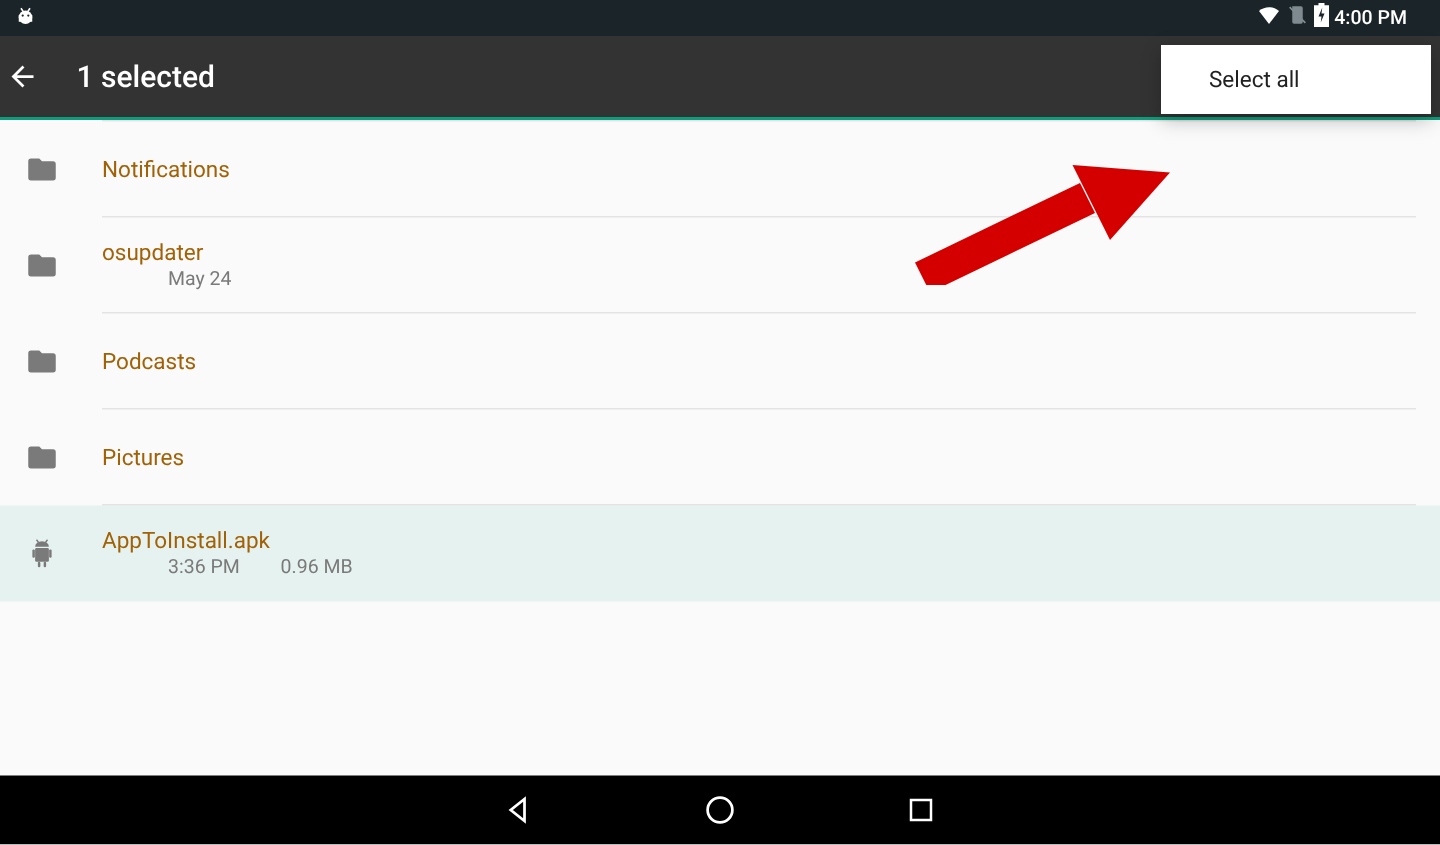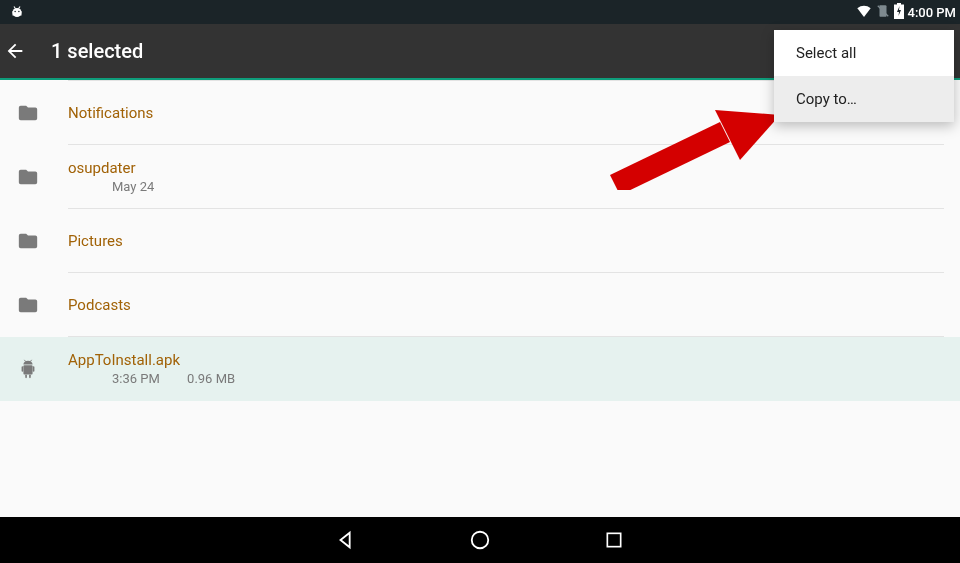--- a/index.html
+++ b/index.html
@@ -10,21 +10,21 @@
     background: #fafafa;
     overflow: hidden;
     position: relative;
   }
   .status-bar {
     height: 24px;
     background: #1b2428;
     display: flex;
     align-items: center;
     justify-content: space-between;
-    padding: 0 4px 0 8px;
+    padding: 0 22px 0 8px;
     color: #fff;
     font-size: 13px;
   }
   .status-left { display: flex; align-items: center; }
   .status-right { display: flex; align-items: center; gap: 4px; }
   .app-bar {
     height: 56px;
     background: #333333;
     display: flex;
     align-items: center;
@@ -75,21 +75,21 @@
   .menu {
     position: absolute;
     top: 30px;
     right: 6px;
     width: 180px;
     background: #ffffff;
     box-shadow: 0 4px 12px rgba(0,0,0,0.25);
     z-index: 50;
   }
   .menu-item {
-    padding: 14px 22px;
+    padding: 14px 32px;
     font-size: 15px;
     color: #212121;
     cursor: pointer;
   }
   .menu-item.highlight { background: #ededed; }
   .arrow {
     position: absolute;
     top: 110px;
     left: 610px;
     width: 170px;
@@ -198,34 +198,34 @@
   </div>
 
   <div class="row">
     <span class="row-icon">
       <svg width="22" height="22" viewBox="0 0 24 24">
           <path fill="#7a7a7a" d="M10 4H4a2 2 0 0 0-2 2v12a2 2 0 0 0 2 2h16a2 2 0 0 0 2-2V8a2 2 0 0 0-2-2h-8l-2-2z"></path>
         </svg>
     </span>
     <div class="row-inner">
       <div class="row-texts">
+        <div class="row-name">Podcasts</div>
+      </div>
+    </div>
+  </div>
+
+  <div class="row">
+    <span class="row-icon">
+      <svg width="22" height="22" viewBox="0 0 24 24">
+          <path fill="#7a7a7a" d="M10 4H4a2 2 0 0 0-2 2v12a2 2 0 0 0 2 2h16a2 2 0 0 0 2-2V8a2 2 0 0 0-2-2h-8l-2-2z"></path>
+        </svg>
+    </span>
+    <div class="row-inner">
+      <div class="row-texts">
         <div class="row-name">Pictures</div>
-      </div>
-    </div>
-  </div>
-
-  <div class="row">
-    <span class="row-icon">
-      <svg width="22" height="22" viewBox="0 0 24 24">
-          <path fill="#7a7a7a" d="M10 4H4a2 2 0 0 0-2 2v12a2 2 0 0 0 2 2h16a2 2 0 0 0 2-2V8a2 2 0 0 0-2-2h-8l-2-2z"></path>
-        </svg>
-    </span>
-    <div class="row-inner">
-      <div class="row-texts">
-        <div class="row-name">Podcasts</div>
       </div>
     </div>
   </div>
 
 
   <div class="row selected">
     <span class="row-icon">
       <svg width="22" height="22" viewBox="0 0 24 24">
           <g fill="#7a7a7a">
             <rect x="7" y="8" width="10" height="10" rx="1"></rect>
@@ -246,21 +246,20 @@
           <span>3:36 PM</span>
           <span>0.96 MB</span>
         </div>
       </div>
     </div>
   </div>
 </div>
 
 <div class="menu">
   <div class="menu-item">Select all</div>
-  <div class="menu-item highlight">Copy to…</div>
 </div>
 
 <svg class="arrow" viewBox="0 0 170 80">
   <g fill="#d40000">
     <polygon points="0,65 110,12 120,32 10,85"></polygon>
     <polygon points="105,0 170,5 130,50"></polygon>
   </g>
 </svg>
 
 <div class="nav-bar">

